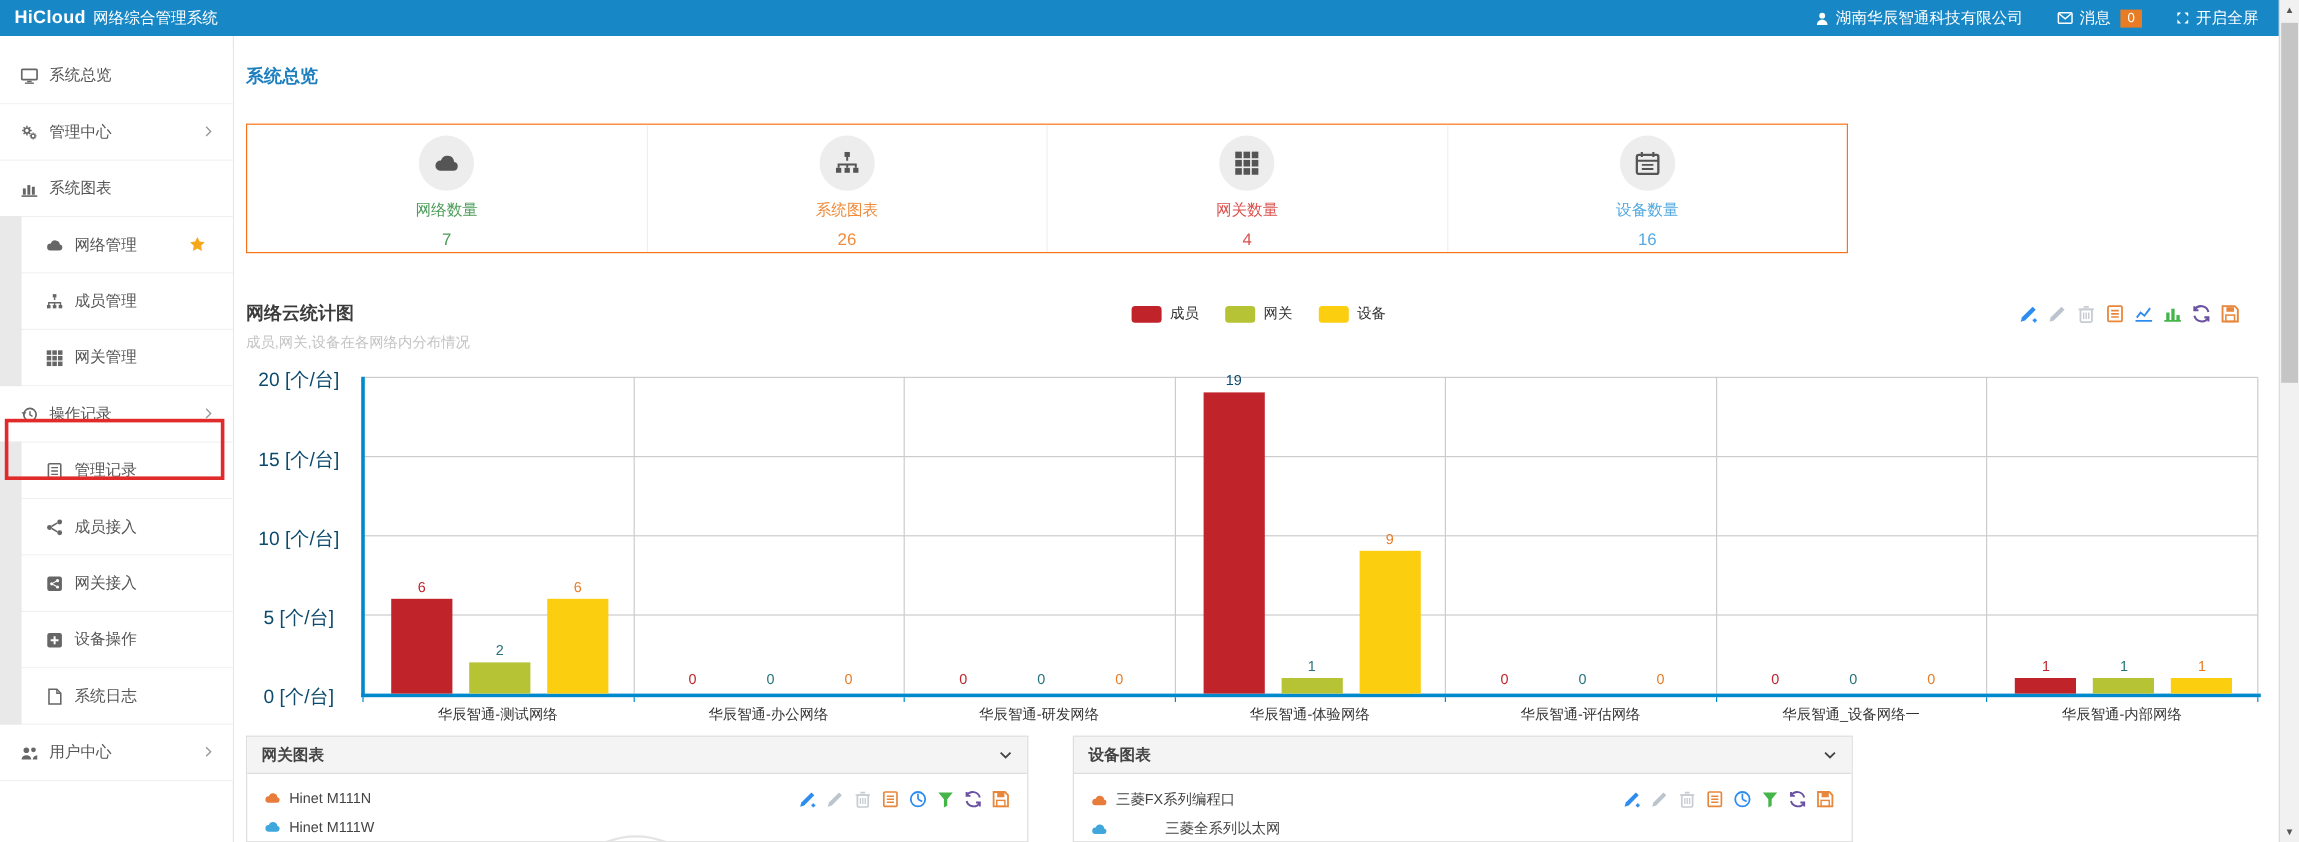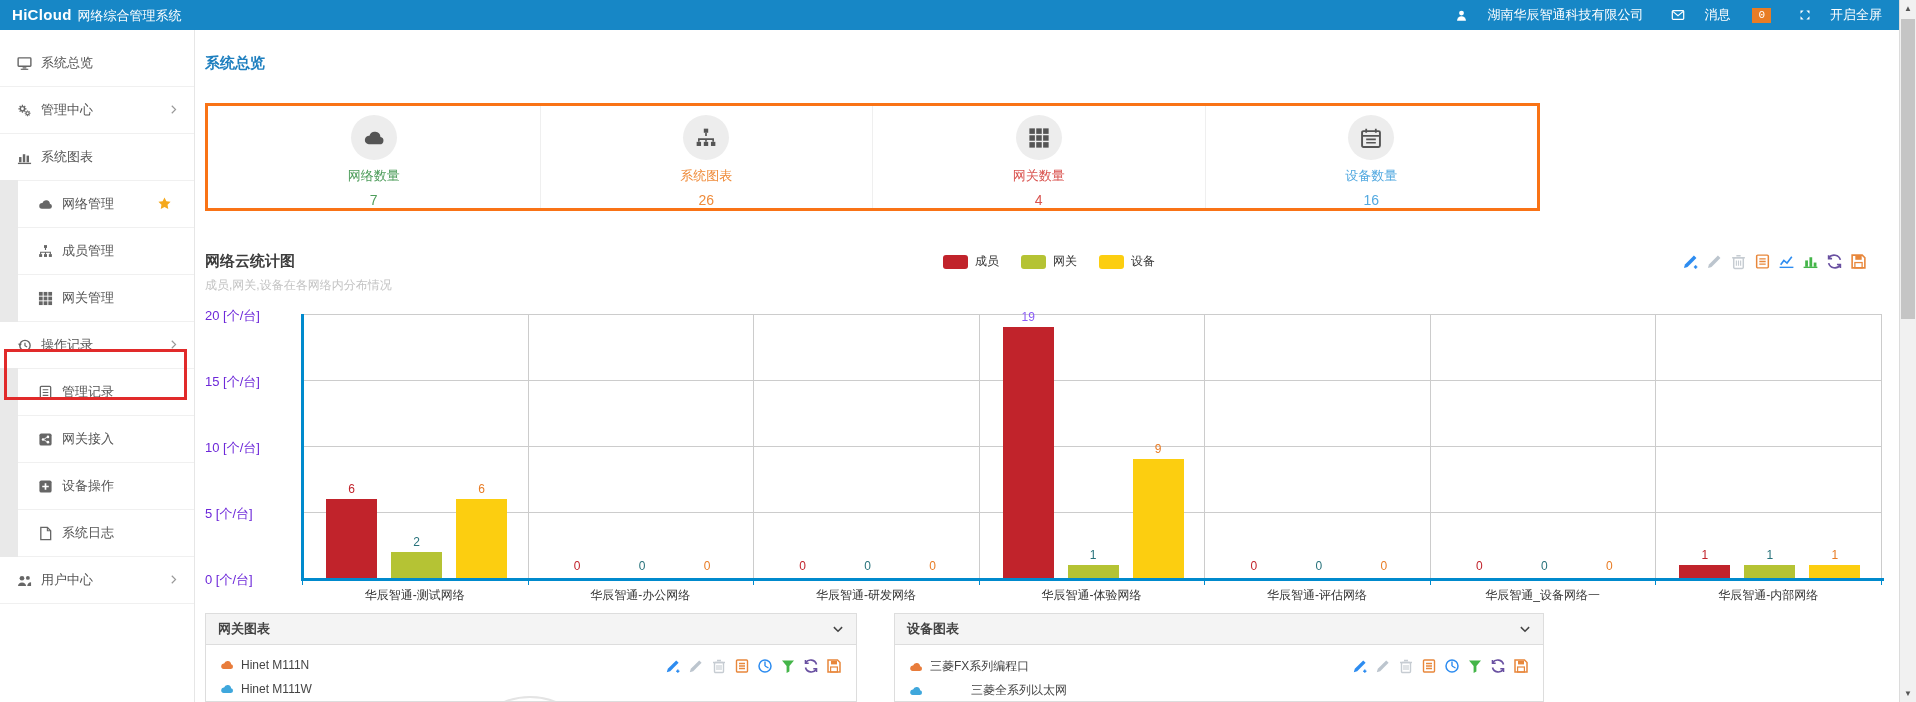--- a/index.html
+++ b/index.html
@@ -6,53 +6,53 @@
   .canvas{position:relative;width:1916px;height:702px;overflow:hidden;background:#fff;
           font-family:"Liberation Sans","DejaVu Sans",sans-serif;}
   .abs{position:absolute;}
   
   .topbar{position:absolute;left:0;top:0;width:1916px;height:30px;background:#1787c6;color:#fff;
           display:flex;align-items:center;justify-content:space-between;box-sizing:border-box;padding:0 34px 0 12px;}
   .brand{display:flex;align-items:baseline;gap:6px;}
   .brand-name{font-weight:bold;font-size:15px;letter-spacing:.3px;}
   .brand-sub{font-size:13px;}
   .topbar-right{display:flex;align-items:center;gap:28px;font-size:13px;}
-  .tb-item{display:flex;align-items:center;gap:19px;cursor:pointer;white-space:nowrap;font-family:Liberation Mono, monospace;}
+  .tb-item{display:flex;align-items:center;gap:5px;cursor:pointer;white-space:nowrap;}
   .badge{background:#e87c25;color:#fff;font-size:11px;line-height:15px;padding:0 6px;margin-left:3px;}
   
   .sidebar{position:absolute;left:0;top:30px;width:195px;height:672px;background:#fff;
            border-right:1px solid #e6e6e6;box-sizing:border-box;padding-top:10px;}
   .side-item{position:relative;height:46px;border-bottom:1px solid #f0f0f0;display:flex;align-items:center;
              font-size:13px;color:#555;cursor:pointer;background:#fff;}
   .side-item .ico{margin-left:17px;margin-right:9px;display:inline-flex;}
   .side-item.lvl1 .ico{margin-left:38px;}
   .side-item.lvl1::before{content:"";position:absolute;left:0;top:-1px;bottom:-1px;width:18px;background:#e9e9e9;}
   .side-item .chev{position:absolute;right:15px;top:17px;}
   .side-item .star{position:absolute;right:22px;top:15px;}
   .red-box{position:absolute;left:4px;top:349px;width:183px;height:51px;border:3px solid #e12a2a;box-sizing:border-box;z-index:6;}
   
   .page-title{position:absolute;left:205px;top:42px;font-size:15px;font-weight:bold;color:#1e7fbf;}
   
-  .stats{position:absolute;left:205px;top:103px;width:1335px;height:108px;border:3px solid #f97316;
+  .stats{position:absolute;left:205px;top:103px;width:1335px;height:108px;border:1px solid #f97316;
          box-sizing:border-box;display:flex;background:#fff;}
   .stat-cell{flex:1;border-right:1px solid #efefef;display:flex;flex-direction:column;align-items:center;padding-top:9px;}
   .stat-cell:last-child{border-right:none;}
   .stat-ico{width:46px;height:46px;border-radius:50%;background:#ededed;display:flex;align-items:center;justify-content:center;}
   .stat-label{font-size:13px;margin-top:7px;}
   .stat-value{font-size:14px;margin-top:7px;}
   
   .chart-box{position:absolute;left:205px;top:240px;width:1688px;height:362px;background:#fff;}
   .chart-title{position:absolute;left:0;top:12px;font-size:15px;font-weight:bold;color:#3c3c3c;}
   .chart-subtitle{position:absolute;left:0;top:37px;font-size:12px;color:#c3c3c3;}
   .legend{position:absolute;top:13px;left:50%;transform:translateX(-50%);display:flex;gap:22px;}
   .legend-item{display:flex;align-items:center;gap:7px;font-size:12px;color:#333;cursor:pointer;}
   .legend-swatch{width:25px;height:14px;border-radius:3px;}
   .toolbox{position:absolute;top:13px;right:26px;display:flex;gap:7px;align-items:center;}
   .tool{display:inline-flex;cursor:pointer;}
-  .ylab{position:absolute;width:88px;text-align:left;font-size:13px;color:#6d28d9;}
+  .ylab{position:absolute;width:88px;text-align:center;font-size:16px;color:#0c4a6e;}
   .xlab{position:absolute;text-align:center;font-size:12px;color:#333;}
   .vlabel{position:absolute;text-align:center;font-size:12px;}
   
   .panel{position:absolute;top:613px;height:89px;background:#fff;border:1px solid #ddd;box-sizing:border-box;overflow:hidden;}
   .panel-h{position:absolute;left:0;top:0;right:0;height:30px;background:#f4f4f4;border-bottom:1px solid #ddd;
            display:flex;align-items:center;justify-content:space-between;padding:0 12px;font-size:13px;font-weight:bold;color:#444;cursor:pointer;}
   .p-row{position:absolute;display:flex;align-items:center;gap:7px;font-size:12px;color:#444;cursor:pointer;}
   .p-tools{position:absolute;display:flex;gap:7px;}
   .faint-circle{position:absolute;width:130px;height:130px;border-radius:50%;border:2px solid #e4e4e4;}
   
@@ -205,20 +205,33 @@
         </span>
       </div>
       <div class="side-item lvl1">
         <span class="ico">
           <svg width="15" height="15" viewBox="0 0 16 16" style="display:block">
             <rect x="2.5" y="1.5" width="11" height="13" rx="1" fill="none" stroke="#666" stroke-width="1.4"></rect>
             <path d="M5 5 h6 M5 8 h6 M5 11 h6" stroke="#666" stroke-width="1.2" fill="none"></path>
           </svg>
         </span>
         <span>管理记录</span>
+      </div>
+      <div class="side-item lvl1">
+        <span class="ico">
+          <svg width="15" height="15" viewBox="0 0 16 16" style="display:block">
+            <g fill="#666">
+              <circle cx="12.5" cy="3.2" r="2.2"></circle>
+              <circle cx="3.5" cy="8" r="2.2"></circle>
+              <circle cx="12.5" cy="12.8" r="2.2"></circle>
+            </g>
+            <path d="M5.5 7 l5 -3 M5.5 9 l5 3" stroke="#666" stroke-width="1.4" fill="none"></path>
+          </svg>
+        </span>
+        <span>成员接入</span>
       </div>
       <div class="side-item lvl1">
         <span class="ico">
           <svg width="15" height="15" viewBox="0 0 16 16" style="display:block">
             <rect x="1.5" y="1.5" width="13" height="13" rx="2" fill="#666"></rect>
             <circle cx="10.6" cy="5.2" r="1.4" fill="#fff"></circle>
             <circle cx="5.4" cy="8" r="1.4" fill="#fff"></circle>
             <circle cx="10.6" cy="10.8" r="1.4" fill="#fff"></circle>
             <path d="M6.6 7.4 L9.4 5.8 M6.6 8.6 L9.4 10.2" stroke="#fff" stroke-width="1" fill="none"></path>
           </svg>
@@ -417,21 +430,21 @@
       <div class="ylab" style="left: 0px; top: 67px;">20 [个/台]</div>
       <div class="ylab" style="left: 0px; top: 133px;">15 [个/台]</div>
       <div class="ylab" style="left: 0px; top: 199px;">10 [个/台]</div>
       <div class="ylab" style="left: 0px; top: 265px;">5 [个/台]</div>
       <div class="ylab" style="left: 0px; top: 331px;">0 [个/台]</div>
       <div class="abs" style="left: 121px; top: 258.8px; width: 51px; height: 79.2px; background: rgb(193, 35, 43);"></div>
       <div class="vlabel" style="left: 111px; top: 241.8px; width: 71px; color: rgb(193, 35, 43);">6</div>
       <div class="vlabel" style="left: 336.571px; top: 319px; width: 71px; color: rgb(193, 35, 43);">0</div>
       <div class="vlabel" style="left: 562.143px; top: 319px; width: 71px; color: rgb(193, 35, 43);">0</div>
       <div class="abs" style="left: 797.714px; top: 87.2px; width: 51px; height: 250.8px; background: rgb(193, 35, 43);"></div>
-      <div class="vlabel" style="left: 787.714px; top: 70.2px; width: 71px; color: #8b5cf6;">19</div>
+      <div class="vlabel" style="left: 787.714px; top: 70.2px; width: 71px; color: #0c4a6e;">19</div>
       <div class="vlabel" style="left: 1013.29px; top: 319px; width: 71px; color: rgb(193, 35, 43);">0</div>
       <div class="vlabel" style="left: 1238.86px; top: 319px; width: 71px; color: rgb(193, 35, 43);">0</div>
       <div class="abs" style="left: 1474.43px; top: 324.8px; width: 51px; height: 13.2px; background: rgb(193, 35, 43);"></div>
       <div class="vlabel" style="left: 1464.43px; top: 307.8px; width: 71px; color: rgb(193, 35, 43);">1</div>
       <div class="abs" style="left: 186px; top: 311.6px; width: 51px; height: 26.4px; background: rgb(181, 195, 52);"></div>
       <div class="vlabel" style="left: 176px; top: 294.6px; width: 71px; color: rgb(39, 114, 123);">2</div>
       <div class="vlabel" style="left: 401.571px; top: 319px; width: 71px; color: rgb(39, 114, 123);">0</div>
       <div class="vlabel" style="left: 627.143px; top: 319px; width: 71px; color: rgb(39, 114, 123);">0</div>
       <div class="abs" style="left: 862.714px; top: 324.8px; width: 51px; height: 13.2px; background: rgb(181, 195, 52);"></div>
       <div class="vlabel" style="left: 852.714px; top: 307.8px; width: 71px; color: rgb(39, 114, 123);">1</div>

